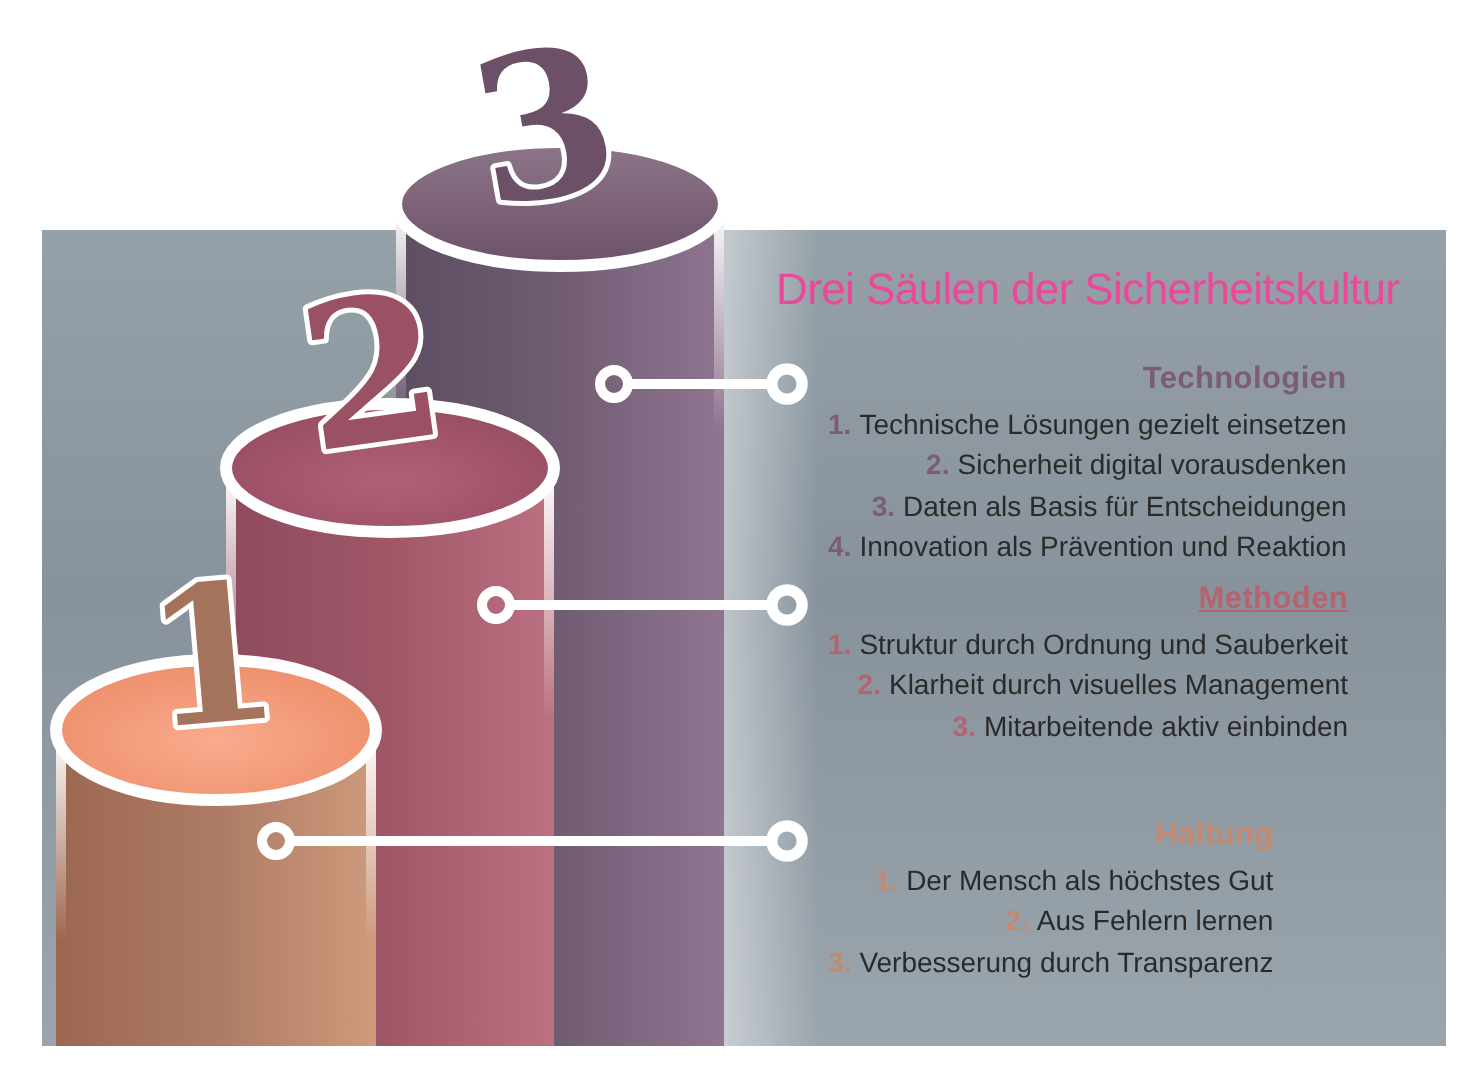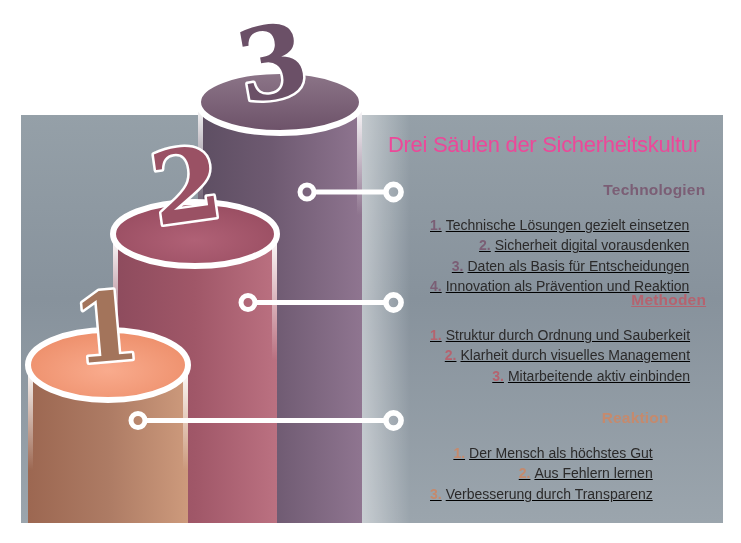--- a/index.html
+++ b/index.html
@@ -13,21 +13,21 @@
   .page-title{
     position:absolute;left:388px;top:132px;width:340px;
     color:#ec4899;font-size:22px;font-weight:300;letter-spacing:-0.3px;
     white-space:nowrap;
   }
   .section{position:absolute;left:414px;text-align:right;}
   .section h2{
     margin:0 0 3px 0;font-size:15.5px;line-height:18px;font-weight:bold;
     letter-spacing:.2px;white-space:nowrap;
   }
-  .section ol{margin:16px;padding:0;list-style:none;text-decoration:underline;}
+  .section ol{margin:0;padding:0;list-style:none;}
   .section li{
     font-size:14px;line-height:20.4px;color:#2b2a2a;white-space:nowrap;
   }
   .section li .num{font-weight:bold;padding-right:4px;}
   .sec-tech{top:181px;}
   .sec-meth{top:291px;}
   .sec-halt{top:409px;}
   .pillar-number{
     font-family:"DejaVu Serif", serif;font-weight:bold;
     paint-order:stroke;stroke:#ffffff;stroke-linejoin:round;
@@ -147,21 +147,21 @@
   <div class="section sec-meth">
     <h2 style="color: rgb(181, 99, 111); text-decoration: underline;">Methoden</h2>
     <ol>
       <li><span class="num" style="color: rgb(181, 99, 111);">1.</span><span>Struktur durch Ordnung und Sauberkeit</span></li>
       <li><span class="num" style="color: rgb(181, 99, 111);">2.</span><span>Klarheit durch visuelles Management</span></li>
       <li><span class="num" style="color: rgb(181, 99, 111);">3.</span><span>Mitarbeitende aktiv einbinden</span></li>
     </ol>
   </div>
 
   <div class="section sec-halt">
-    <h2 style="color: rgb(197, 138, 109);">Reaktion</h2>
+    <h2 style="color: rgb(197, 138, 109);">Haltung</h2>
     <ol>
       <li><span class="num" style="color: rgb(197, 138, 109);">1.</span><span>Der Mensch als höchstes Gut</span></li>
       <li><span class="num" style="color: rgb(197, 138, 109);">2.</span><span>Aus Fehlern lernen</span></li>
       <li><span class="num" style="color: rgb(197, 138, 109);">3.</span><span>Verbesserung durch Transparenz</span></li>
     </ol>
   </div>
 
 </div>
 
 </body></html>

